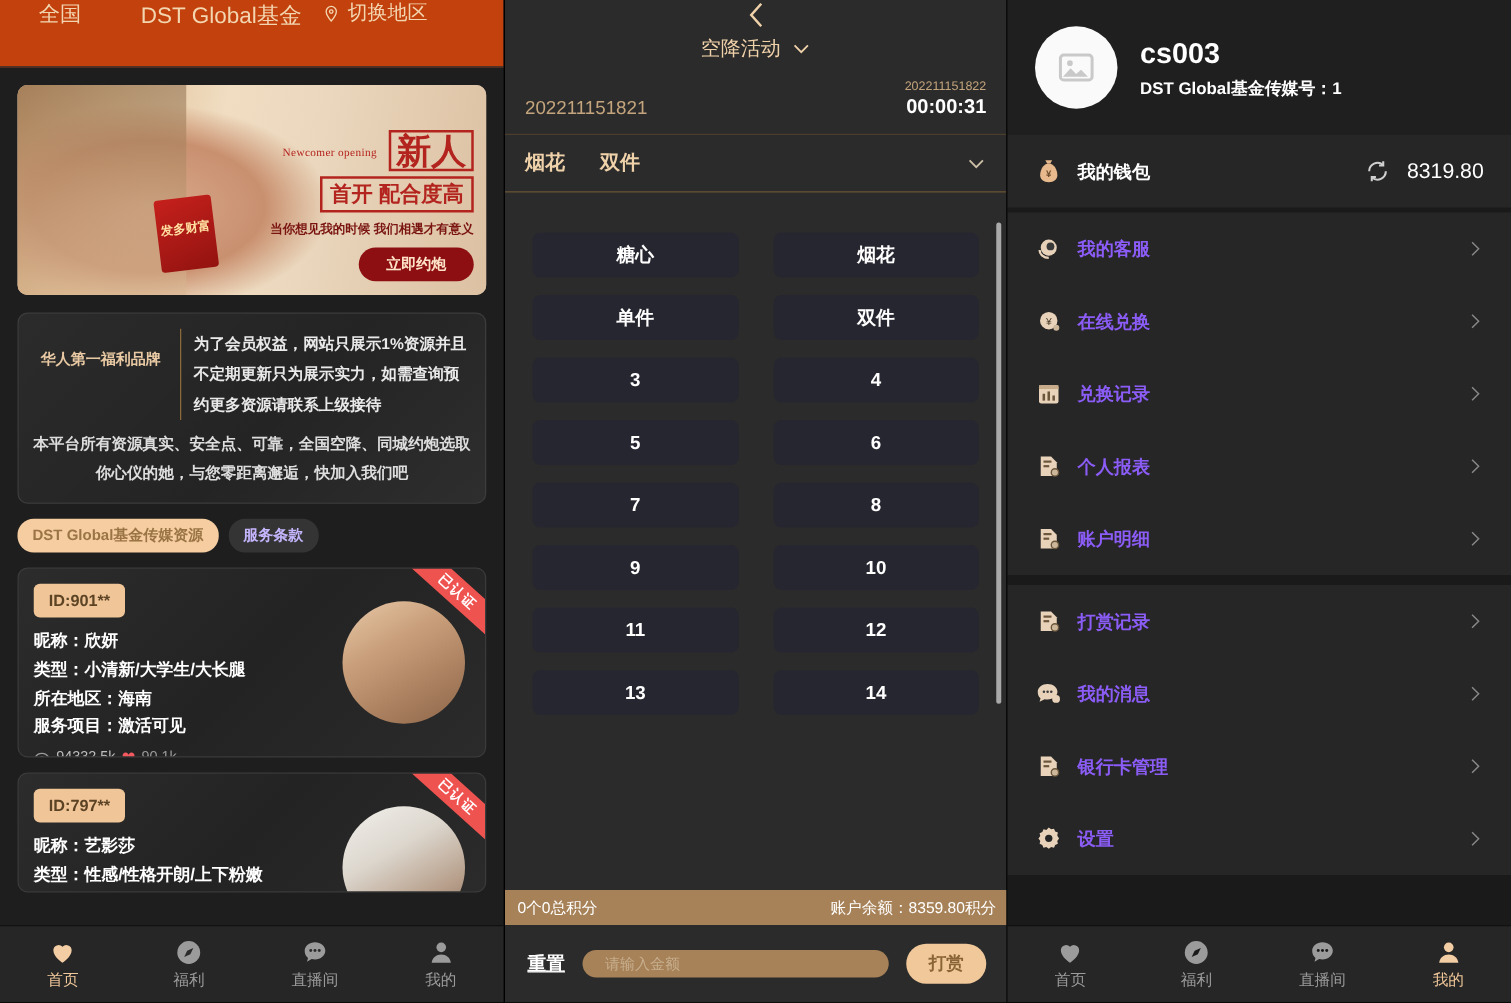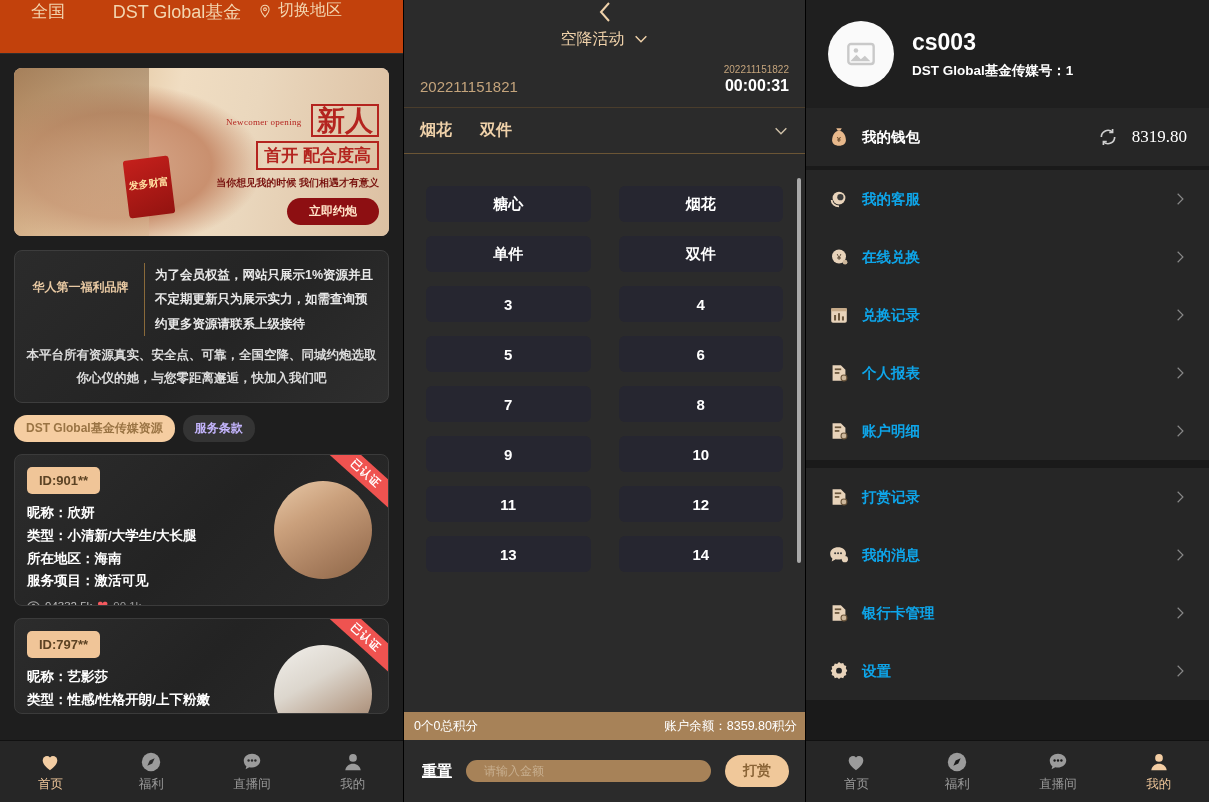--- a/index.html
+++ b/index.html
@@ -166,29 +166,29 @@
     display:flex; align-items:center; justify-content:center; flex:0 0 66px;
   }
   .r-name { color:#fff; font-size:23px; font-weight:bold; }
   .r-sub { color:#fff; font-size:13.5px; font-weight:bold; margin-top:6px; }
 
   .r-wallet {
     height:58px; background:#262626; display:flex; align-items:center;
     padding:0 22px; justify-content:space-between; margin-bottom:4px;
   }
   .r-wal-l { display:flex; align-items:center; gap:12px; color:#fff; font-size:14.5px; font-weight:bold; }
-  .r-wal-r { display:flex; align-items:center; gap:14px; color:#fff; font-size:17px;font-family:Liberation Serif, serif; }
+  .r-wal-r { display:flex; align-items:center; gap:14px; color:#fff; font-size:17px; }
 
   .r-group { background:#262626; }
   .r-group + .r-group { margin-top:8px; }
   .r-item {
     height:58px; display:flex; align-items:center; padding:0 22px; gap:12px;
   }
   .r-item .il { display:flex; align-items:center; gap:12px; flex:1; }
-  .r-item .lb { color:#0ea5e9; font-size:14.5px; font-weight:bold; }
+  .r-item .lb { color:#8b5cf6; font-size:14.5px; font-weight:bold; }
   .r-chev { width:14px; height:20px; opacity:.65; }
   .r-ico { width:22px; height:22px; flex:0 0 22px; }
 </style>
 </head>
 <body>
 
 <div class="screen">
 
   <div class="panel left">
 

